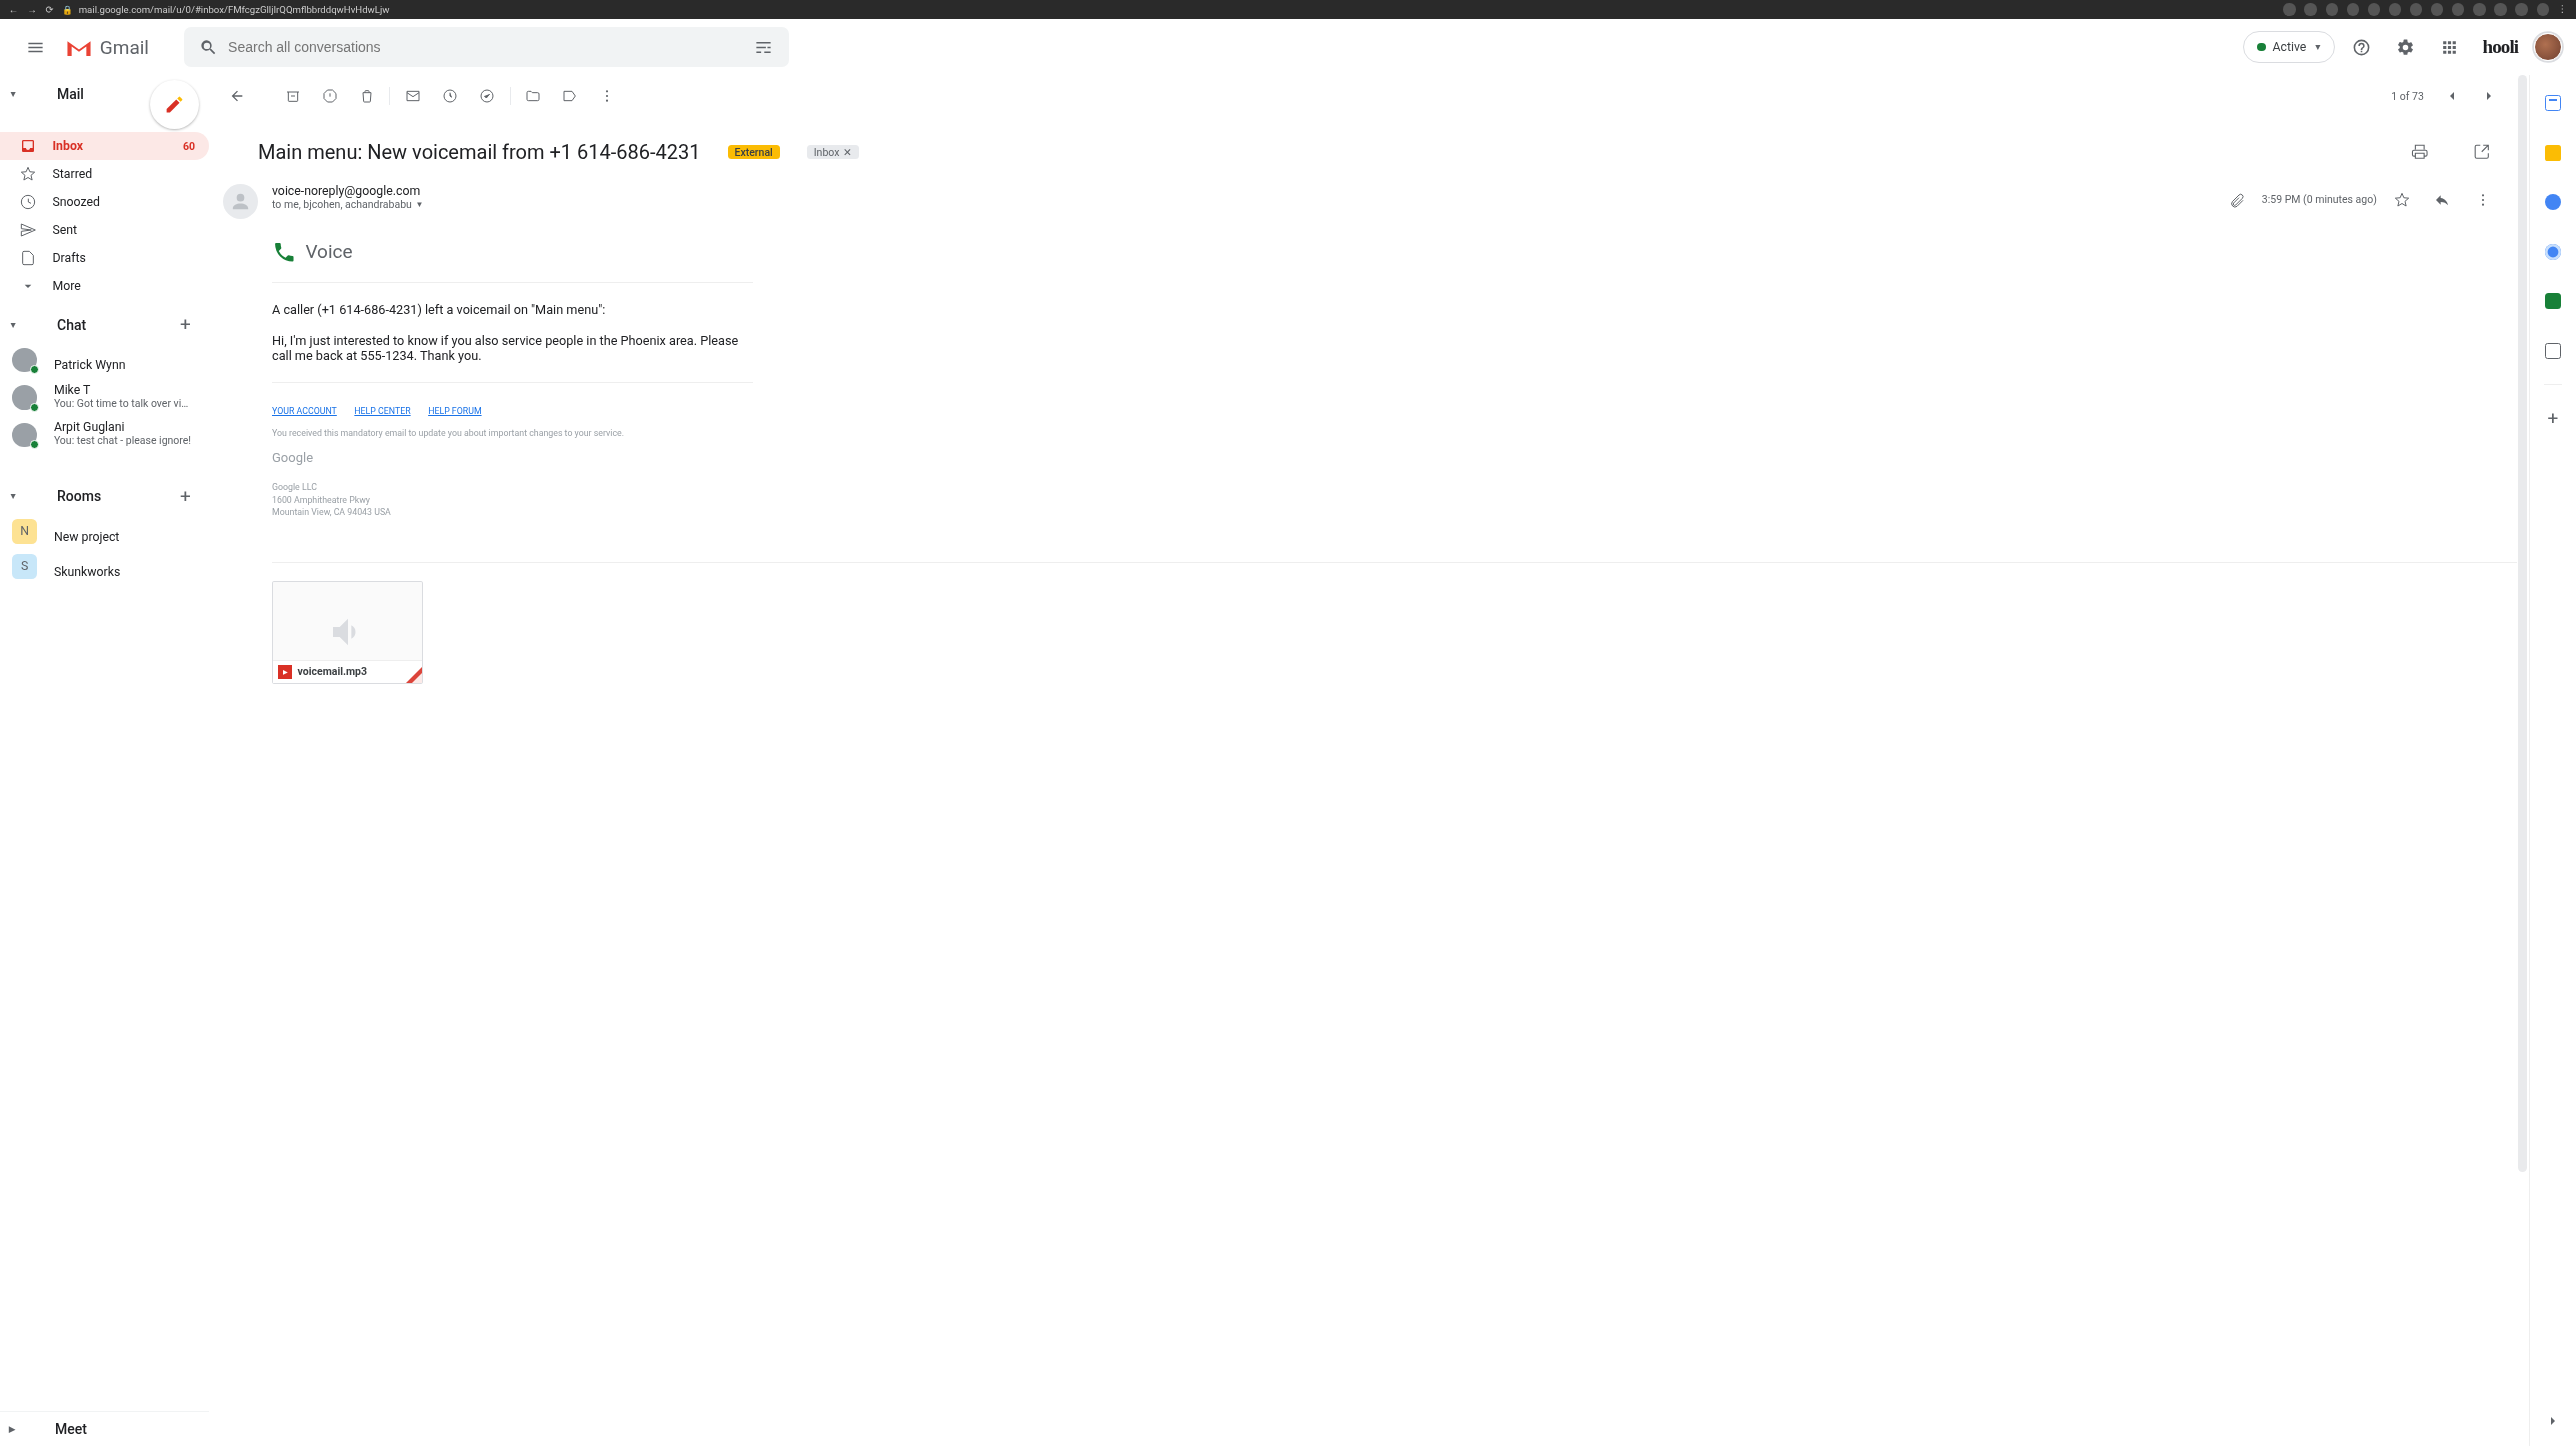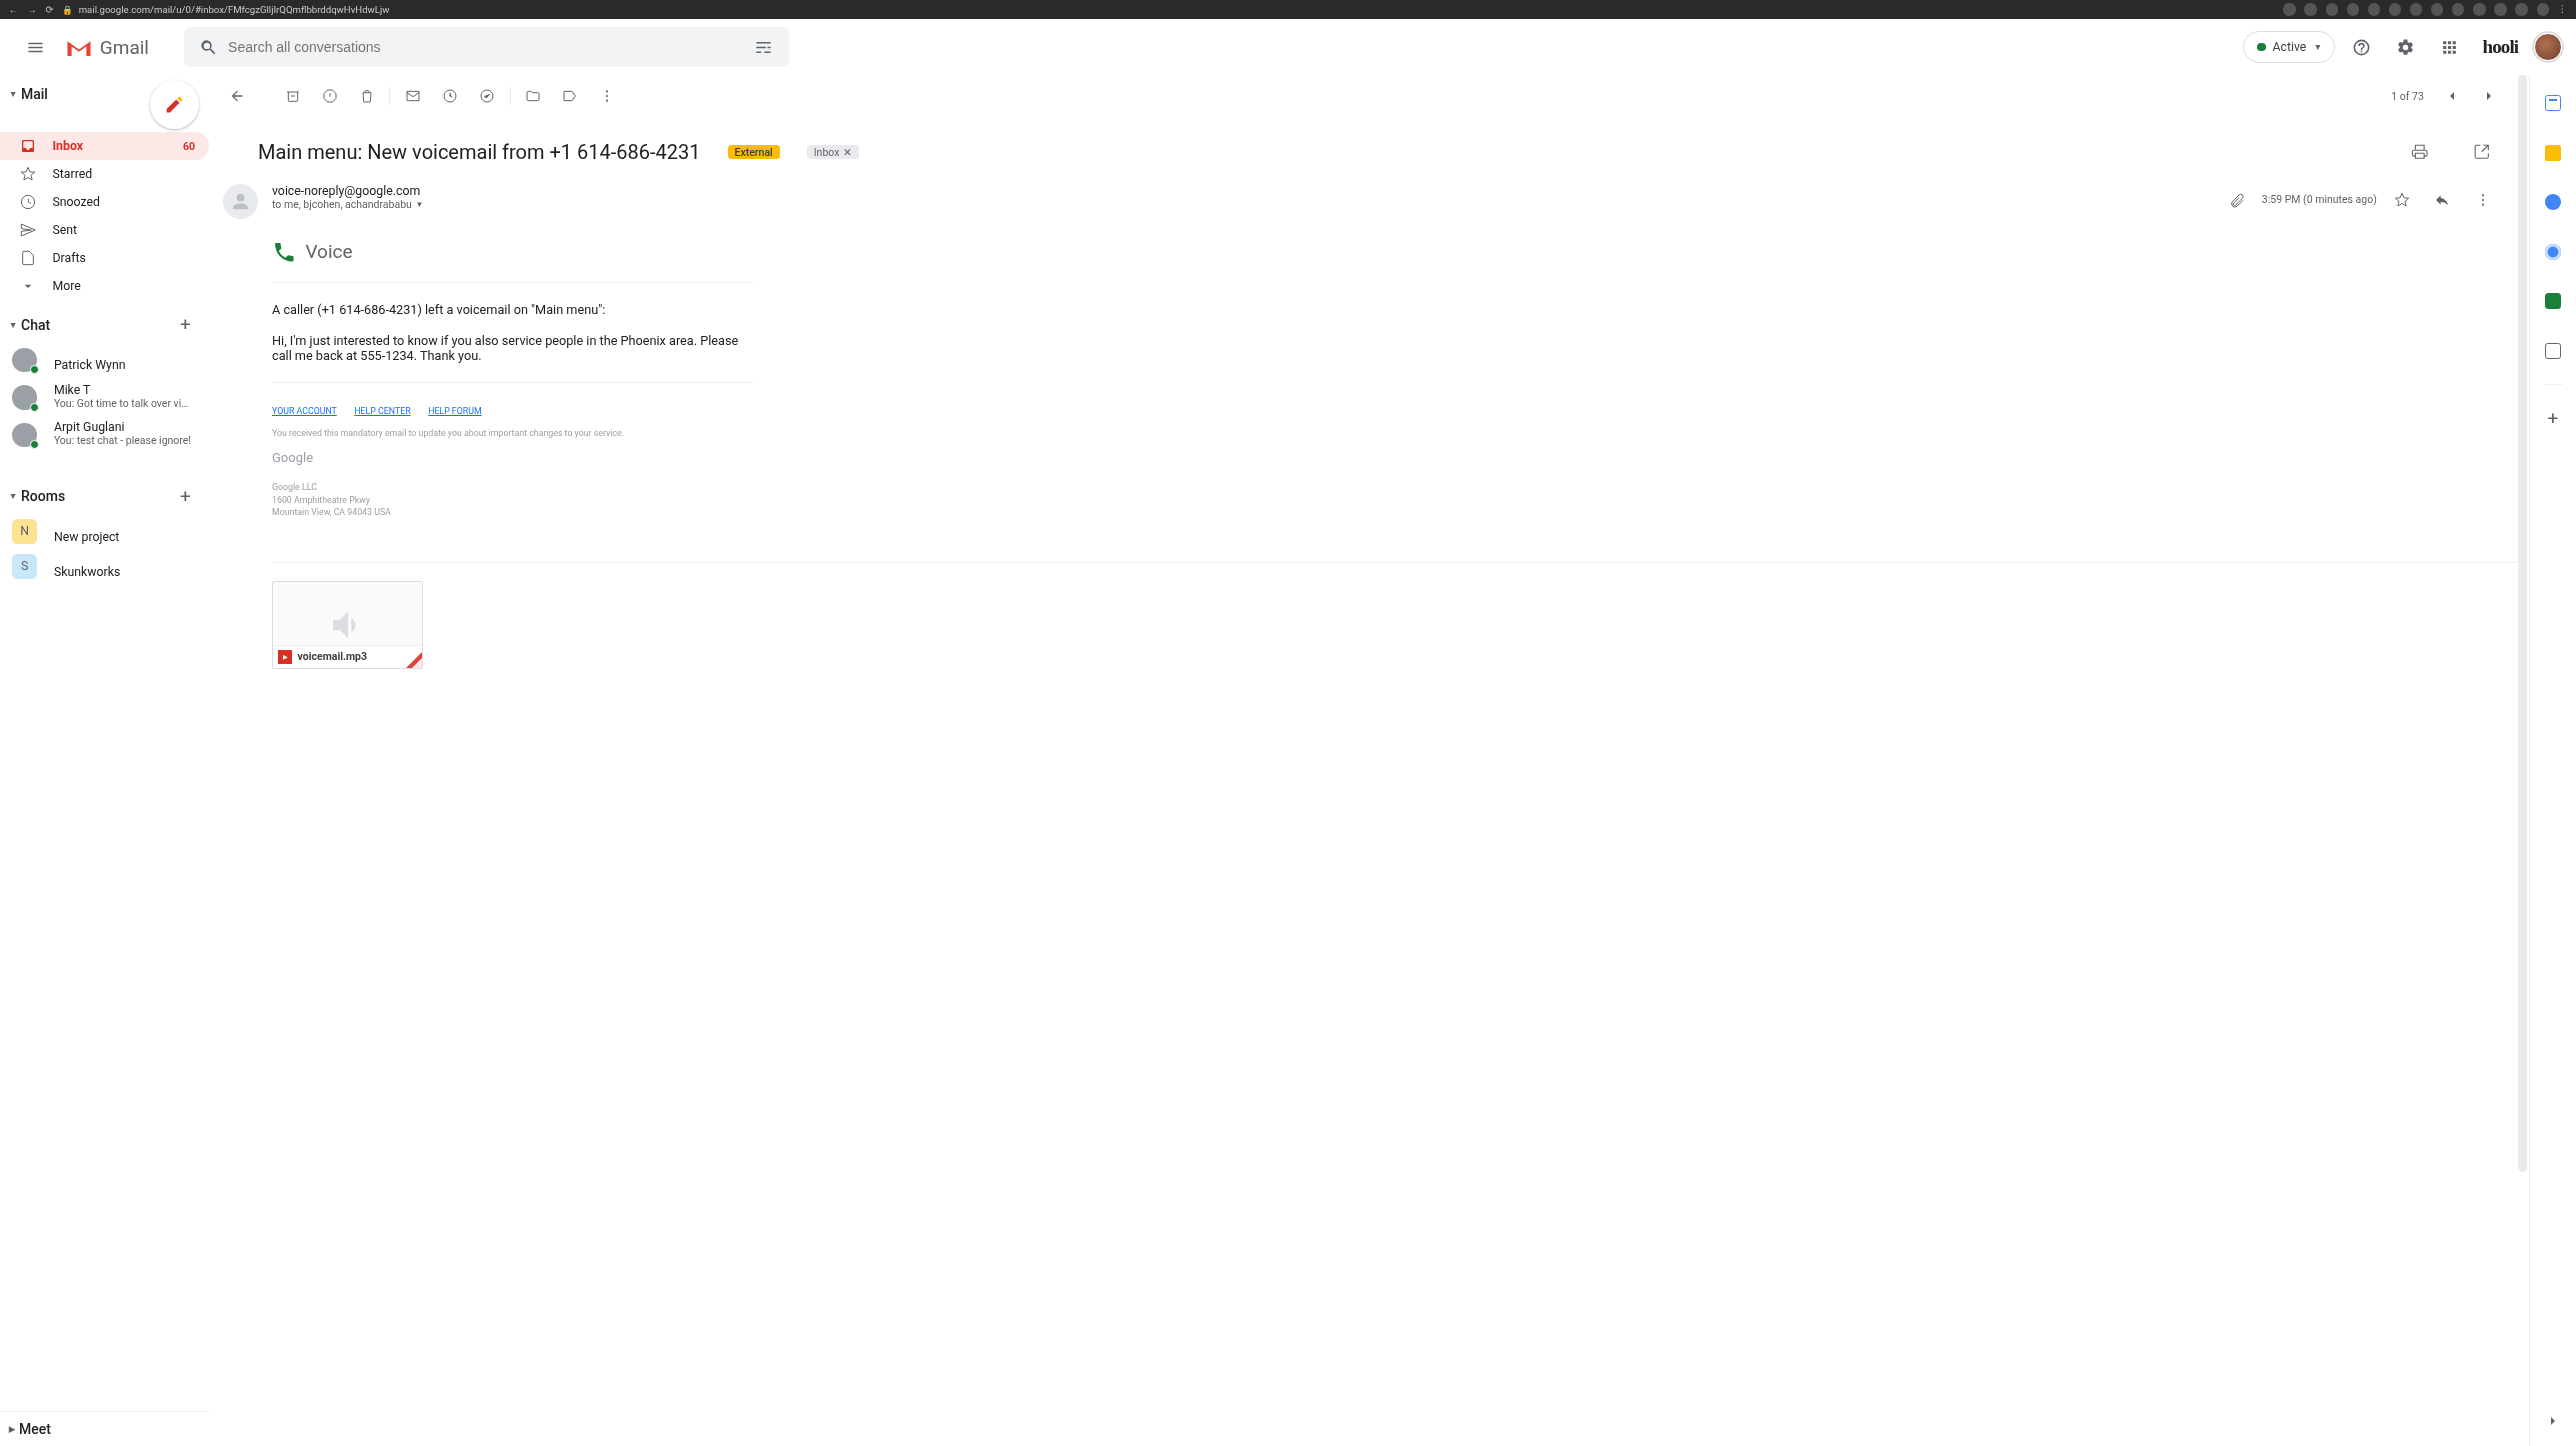--- a/index.html
+++ b/index.html
@@ -32,21 +32,21 @@
 .org-logo { font-family: serif; font-weight:bold; font-size:19px; letter-spacing:-0.9px; padding:0 7px; }
 .avatar { width:28px; height:28px; border-radius:50%; background: radial-gradient(circle at 40% 40%, #b07050, #704030); border:1.8px solid #fff; box-shadow:0 0 0 1.8px #dadce0; cursor:pointer; }
 
 
 .body-row { display:flex; height: calc(100% - 75px); }
 
 
 .sidebar { width: 209px; display:flex; flex-direction:column; padding-top: 1.8px; }
 .section-row { display:flex; align-items:center; height:35px; padding: 0 8.8px; cursor:pointer; }
 .section-caret { color:#5f6368; margin-right:3.5px; font-size:8.8px; }
-.section-title { font-size:14px; font-weight:500; }
+.section-title { font-size:14px; font-weight:500;margin-left:36px; }
 .compose { width:49px; height:49px; border-radius:50%; background:#fff; box-shadow: 0 0.9px 2.6px rgba(0,0,0,0.3); display:flex; align-items:center; justify-content:center; margin-left:auto; margin-right:10.5px; margin-top:-32px; margin-bottom: 3.5px; cursor:pointer; position:relative; z-index:2;}
 .compose svg { width:21px; height:21px; }
 
 .nav-list {}
 .nav-item { height:28px; display:flex; align-items:center; padding-left:19px; padding-right:14px; border-top-right-radius:14px; border-bottom-right-radius:14px; font-size:12.3px; color:#202124; cursor:pointer; gap:16px; }
 .nav-item .icon { width:17.5px; height:17.5px; color:#5f6368; display:flex; align-items:center; justify-content:center; }
 .nav-item.active { background:#fce8e6; color:#d93025; font-weight:700; }
 .nav-item.active .icon { color:#d93025; }
 .nav-item .count { margin-left:auto; font-size:10.5px; font-weight:700; }
 .nav-item svg { width:16px; height:16px; }
@@ -114,21 +114,21 @@
 .body-line { font-size:12.7px; color:#202124; margin-bottom:16px;}
 .footer-links { display:flex; gap:17.5px; font-size:8.8px; padding-top:23px; border-top:0.9px solid #eee; margin-top:19px;}
 .footer-links a { color:#1a73e8; text-decoration:underline; cursor:pointer;}
 .disclaimer { font-size:8.8px; color:#9aa0a6; margin-top:12.3px;}
 .google-logo-text { font-size:13px; color:#9aa0a6; margin-top:12.3px; font-weight:400;}
 .addr { font-size:8.8px; color:#9aa0a6; margin-top:16px; line-height:1.4;}
 
 hr.body-sep { border:none; border-top:0.9px solid #eee; margin: 35px 0 17.5px 63px;}
 
 
-.attachment { margin-left:63px; width:151px; height:88px; border:0.9px solid #dadce0; border-radius:1.8px; position:relative; cursor:pointer; background:#fafafa;}
+.attachment { margin-left:63px; width:151px; height:103px; border:0.9px solid #dadce0; border-radius:1.8px; position:relative; cursor:pointer; background:#fafafa;}
 .att-preview { position:absolute; inset:0; display:flex; align-items:center; justify-content:center; color:#dadce0;}
 .att-preview svg { width:40px; height:40px;}
 .att-bar { position:absolute; left:0; right:0; bottom:0; height:23px; background:#fff; border-top:0.9px solid #eee; display:flex; align-items:center; padding:0 5.3px; gap:5.3px;}
 .att-type-icon { width:14px; height:14px; background:#d93025; display:flex; align-items:center; justify-content:center;}
 .att-type-icon::after { content:"▶"; color:#fff; font-size:6.1px;}
 .att-name { font-size:10.5px; font-weight:700; color:#3c4043;}
 .att-fold { position:absolute; right:0; bottom:0; width:0; height:0; border-left:16px solid transparent; border-bottom:16px solid #d93025; opacity:.9;}
 .att-fold::after { content:""; position:absolute; right:0; bottom:-16px; width:0; height:0; border-left:10.5px solid transparent; border-bottom:10.5px solid #fce8e6;}
 
 

